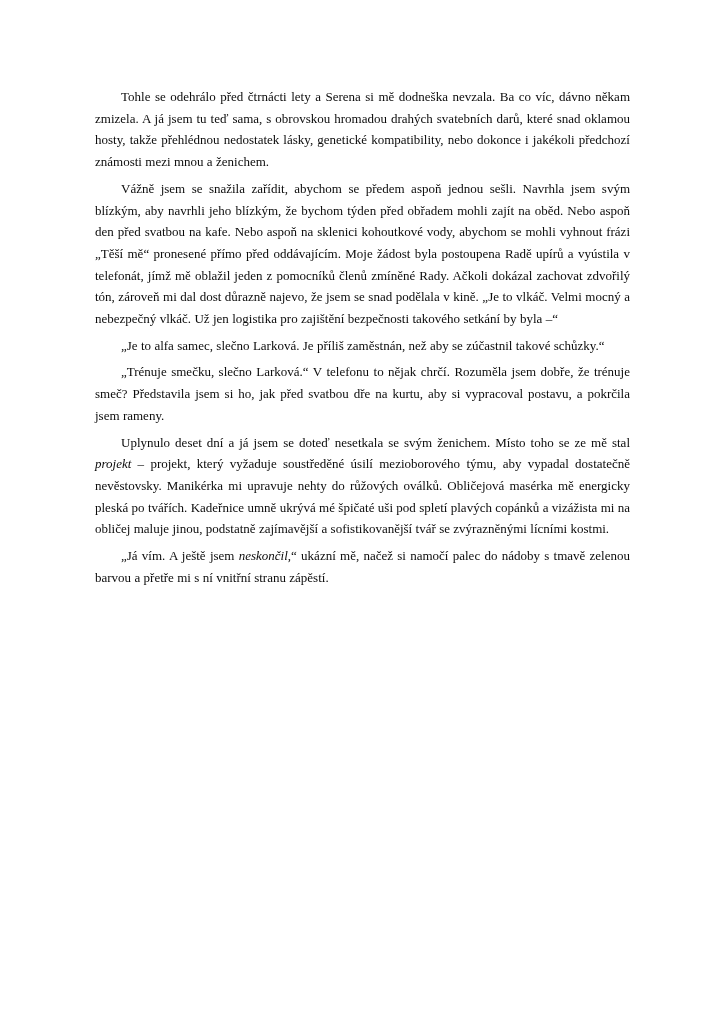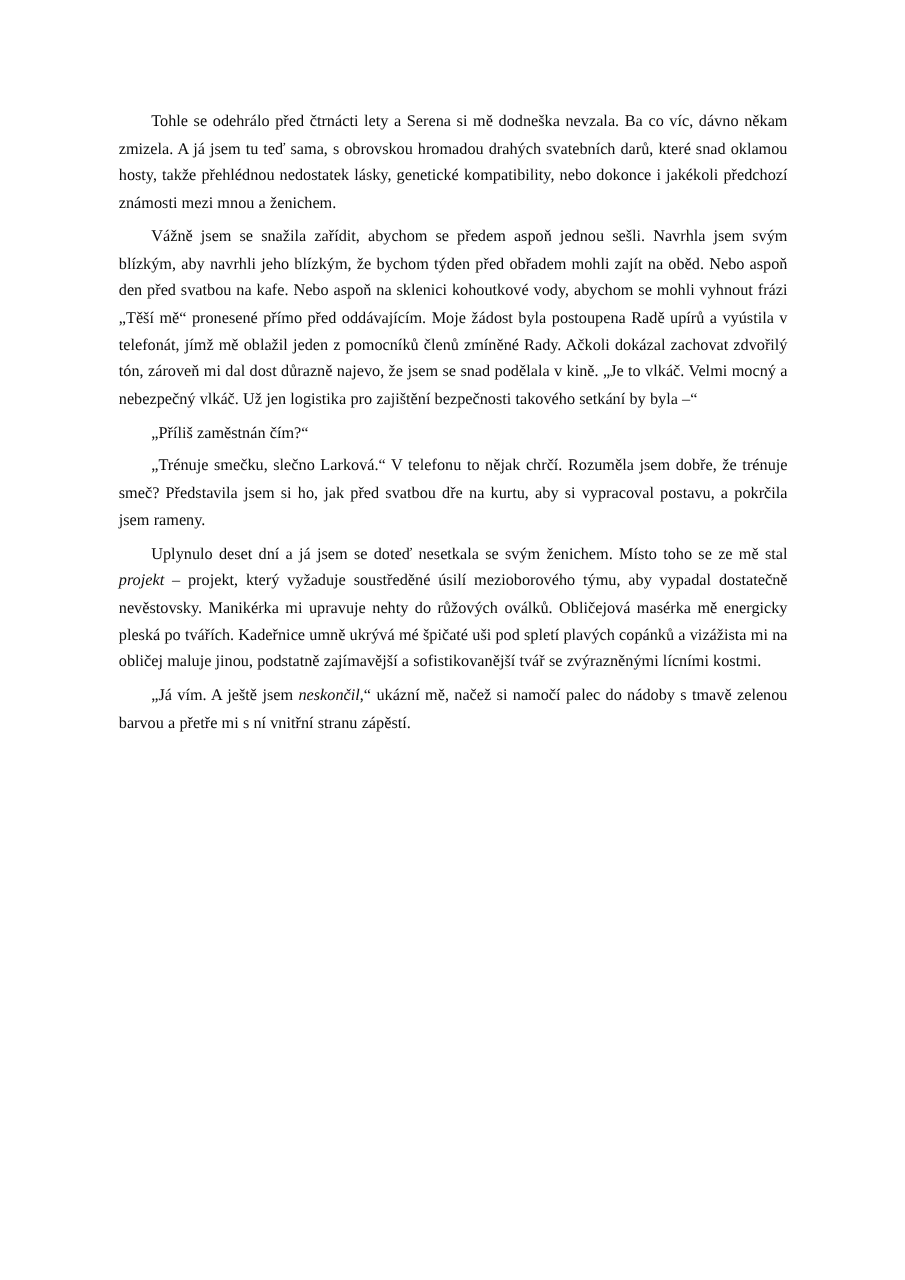--- a/index.html
+++ b/index.html
@@ -40,18 +40,18 @@
     font-style: italic;
   }
 </style>
 </head>
 <body>
 
 <div class="page">
   <div class="text-column" id="body-column">
   <p class="para"><span>Tohle se odehrálo před čtrnácti lety a Serena si mě dodneška nevzala. Ba co víc, dávno někam zmizela. A já jsem tu teď sama, s obrovskou hromadou drahých svatebních darů, které snad oklamou hosty, takže přehlédnou nedostatek lásky, genetické kompatibility, nebo dokonce i jakékoli předchozí známosti mezi mnou a ženichem.</span></p>
       <p class="para"><span>Vážně jsem se snažila zařídit, abychom se předem aspoň jednou sešli. Navrhla jsem svým blízkým, aby navrhli jeho blízkým, že bychom týden před obřadem mohli zajít na oběd. Nebo aspoň den před svatbou na kafe. Nebo aspoň na sklenici kohoutkové vody, abychom se mohli vyhnout frázi „Těší mě“ pronesené přímo před oddávajícím. Moje žádost byla postoupena Radě upírů a vyústila v telefonát, jímž mě oblažil jeden z pomocníků členů zmíněné Rady. Ačkoli dokázal zachovat zdvořilý tón, zároveň mi dal dost důrazně najevo, že jsem se snad podělala v kině. „Je to vlkáč. Velmi mocný a nebezpečný vlkáč. Už jen logistika pro zajištění bezpečnosti takového setkání by byla –“</span></p>
-      <p class="para"><span>„Příliš zaměstnán čím?“</span></p>
+      <p class="para"><span>„Je to alfa samec, slečno Larková. Je příliš zaměstnán, než aby se zúčastnil takové schůzky.“</span></p>
       <p class="para"><span>„Trénuje smečku, slečno Larková.“ V telefonu to nějak chrčí. Rozuměla jsem dobře, že trénuje smeč? Představila jsem si ho, jak před svatbou dře na kurtu, aby si vypracoval postavu, a pokrčila jsem rameny.</span></p>
       <p class="para"><span>Uplynulo deset dní a já jsem se doteď nesetkala se svým ženichem. Místo toho se ze mě stal </span><em>projekt</em><span> – projekt, který vyžaduje soustředěné úsilí mezioborového týmu, aby vypadal dostatečně nevěstovsky. Manikérka mi upravuje nehty do růžových oválků. Obličejová masérka mě energicky pleská po tvářích. Kadeřnice umně ukrývá mé špičaté uši pod spletí plavých copánků a vizážista mi na obličej maluje jinou, podstatně zajímavější a sofistikovanější tvář se zvýrazněnými lícními kostmi.</span></p>
       <p class="para"><span>„Já vím. A ještě jsem </span><em>neskončil</em><span>,“ ukázní mě, načež si namočí palec do nádoby s tmavě zelenou barvou a přetře mi s ní vnitřní stranu zápěstí.</span></p>
     </div>
 </div>
 
 </body></html>

